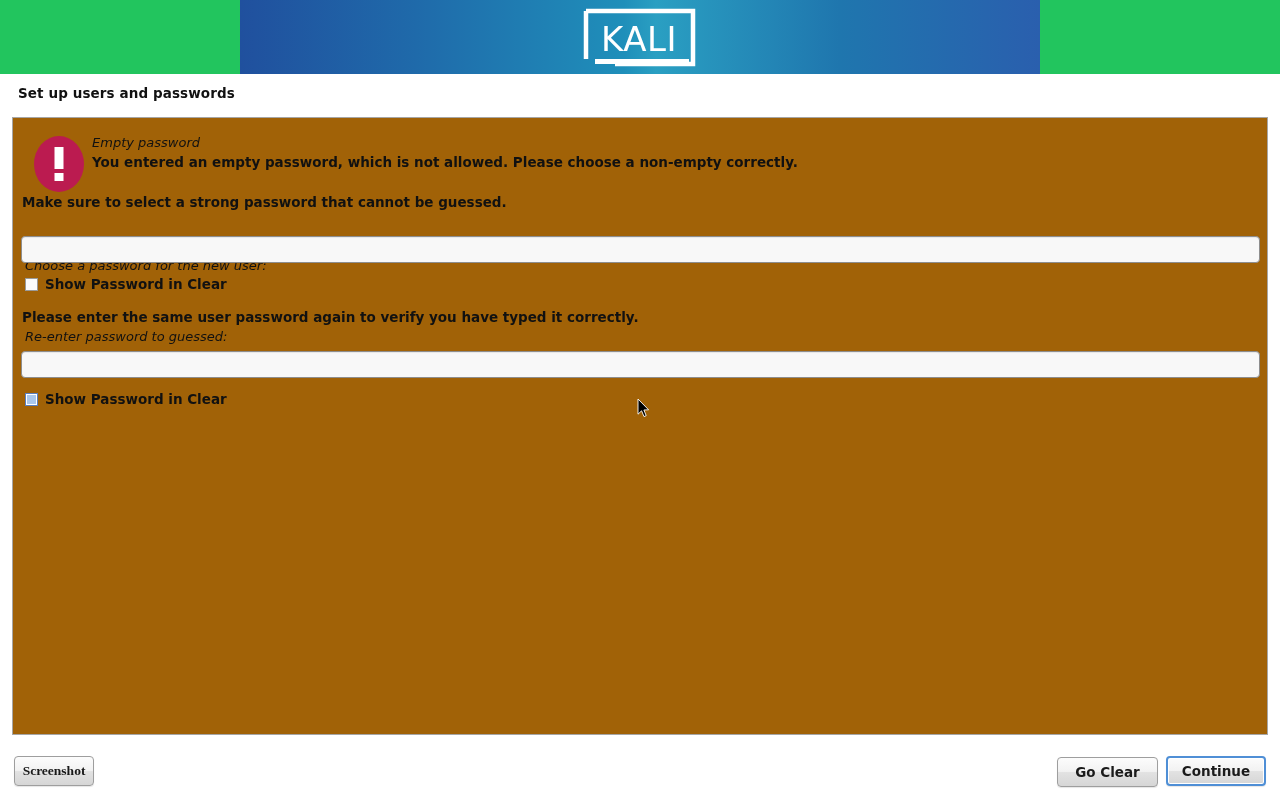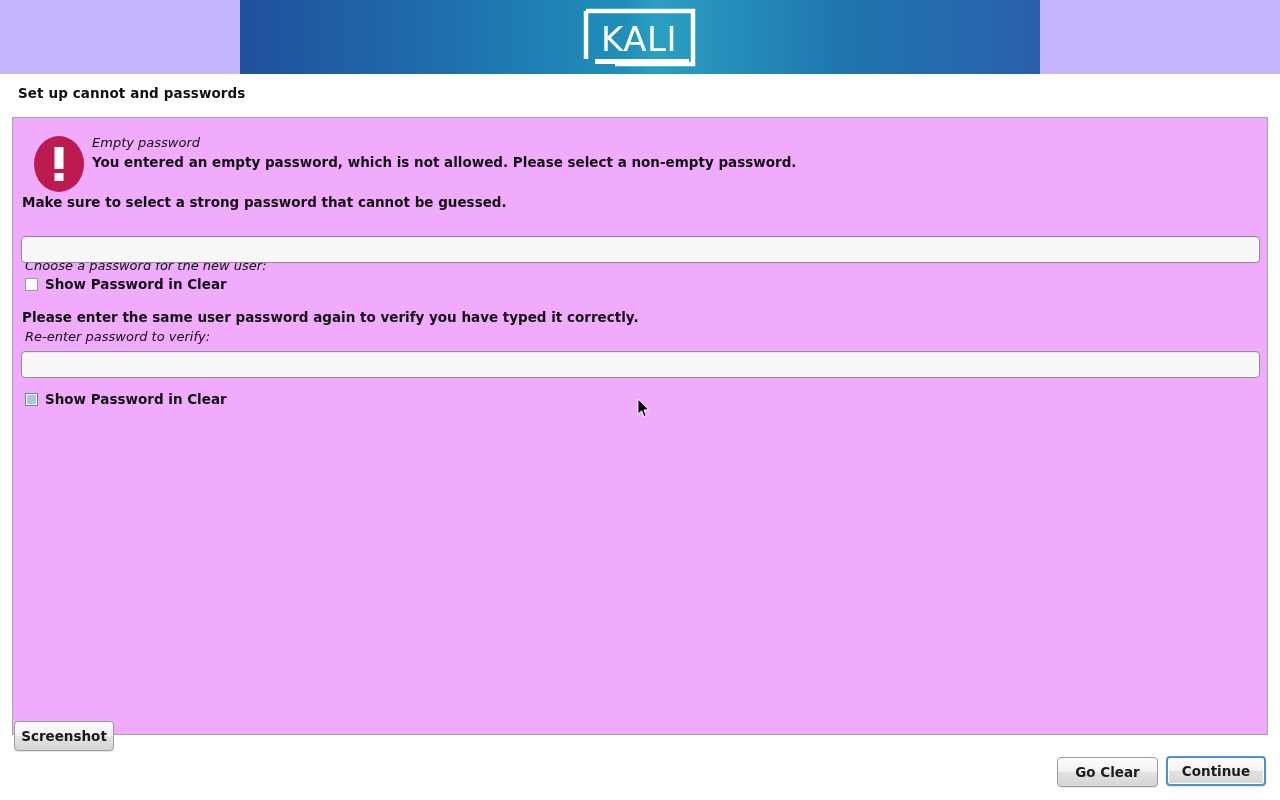--- a/index.html
+++ b/index.html
@@ -18,21 +18,21 @@
     height: 800px;
     background: #ffffff;
   }
 
   
   .banner {
     position: absolute;
     left: 0; top: 0;
     width: 1280px;
     height: 74px;
-    background: #c4b5fd;
+    background: #22c55e;
     overflow: hidden;
   }
   .banner-gradient {
     position: absolute;
     left: 240px; top: 0;
     width: 800px;
     height: 74px;
     background: linear-gradient(to right,
         #20509e 0%,
         #1f6aaa 22%,
@@ -61,21 +61,21 @@
   }
 
   
   .panel {
     position: absolute;
     left: 12px;
     top: 117px;
     width: 1256px;
     height: 618px;
     border: 1px solid #a6a6a6;
-    background: #f0abfc;
+    background: #a16207;
     box-sizing: border-box;
   }
 
   
   .error-row {
     position: absolute;
     left: 9px;
     top: 8px;
     width: 1240px;
     height: 62px;
@@ -201,21 +201,21 @@
     text-align: center;
     line-height: 28px;
     cursor: default;
     box-shadow: 0 1px 1px rgba(0,0,0,0.10);
   }
   .btn.focused {
     border: 2px solid #4f8fd6;
     box-shadow: inset 0 0 0 1px #ffffff, 0 1px 1px rgba(0,0,0,0.10);
     line-height: 26px;
   }
-  #btn-screenshot { left: 14px; top: 721px; width: 100px; }
+  #btn-screenshot { left: 14px; top: 756px; width: 80px; font-family: Liberation Serif, serif; }
   #btn-goback     { left: 1057px; top: 757px; width: 101px; }
   #btn-continue   { left: 1166px; top: 756px; width: 100px; }
 
   
   .cursor {
     position: absolute;
     left: 637px;
     top: 398px;
     width: 13px;
     height: 20px;
@@ -230,46 +230,46 @@
   <div class="banner">
     <div class="banner-gradient"></div>
     <svg class="kali-logo" viewBox="0 0 113 59">
       <path d="M 3 3 L 110 3 L 110 56 L 32 56" fill="none" stroke="#ffffff" stroke-width="4.5"></path>
       <path d="M 3 3 L 3 51" fill="none" stroke="#ffffff" stroke-width="4.5"></path>
       <path d="M 12 53.5 L 106 53.5" fill="none" stroke="#ffffff" stroke-width="5"></path>
       <text x="56" y="43" fill="#ffffff" font-family="'DejaVu Sans','Liberation Sans',sans-serif" font-size="34" text-anchor="middle" letter-spacing="0.5">KALI</text>
     </svg>
   </div>
 
-  <div class="step-heading">Set up cannot and passwords</div>
+  <div class="step-heading">Set up users and passwords</div>
 
   <div class="panel">
 
     <div class="error-row">
       <div class="error-icon">
         <div class="bang-bar"></div>
         <div class="bang-dot"></div>
       </div>
       <div class="error-title">Empty password</div>
-      <div class="error-body">You entered an empty password, which is not allowed. Please select a non-empty password.</div>
+      <div class="error-body">You entered an empty password, which is not allowed. Please choose a non-empty correctly.</div>
     </div>
 
     <div class="hint-strong" style="top:76px;">Make sure to select a strong password that cannot be guessed.</div>
 
     <div class="field-label" style="top:96px;margin-top:44px;">Choose a password for the new user:</div>
     <input class="text-input" style="top: 118px;" type="password" value="">
 
     <div class="check-row" style="top:159px; width:220px;">
       <div class="checkbox"></div>
       <div class="check-label">Show Password in Clear</div>
     </div>
 
     <div class="hint-strong" style="top:191px;">Please enter the same user password again to verify you have typed it correctly.</div>
 
-    <div class="field-label" style="top:211px;">Re-enter password to verify:</div>
+    <div class="field-label" style="top:211px;">Re-enter password to guessed:</div>
     <input class="text-input" style="top: 233px;" type="password" value="">
 
     <div class="check-row" style="top:274px; width:220px;">
       <div class="checkbox focused"></div>
       <div class="check-label">Show Password in Clear</div>
     </div>
 
   </div>
 
   <div class="btn" id="btn-screenshot">Screenshot</div>

